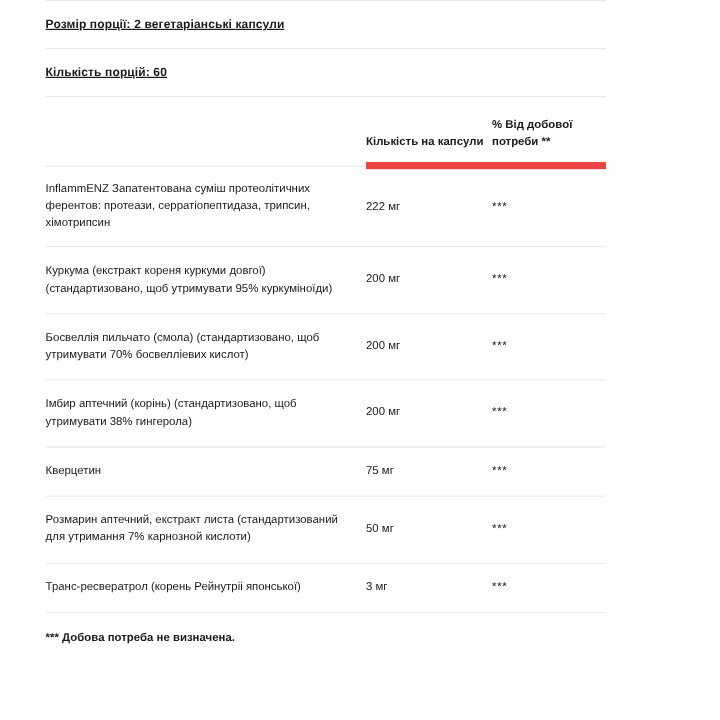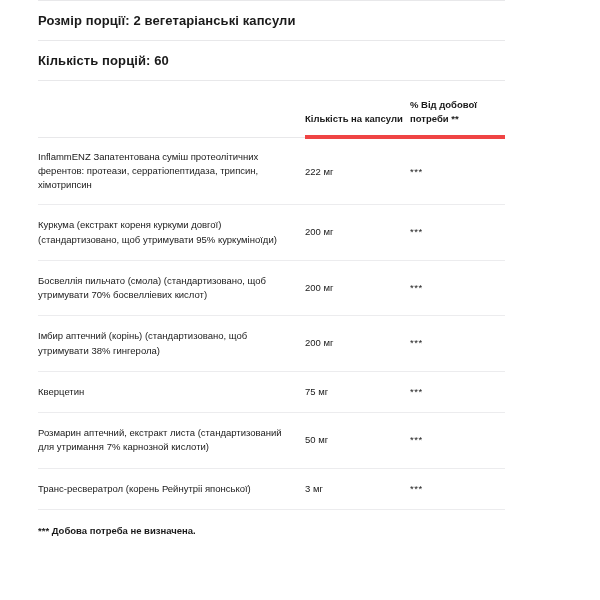--- a/index.html
+++ b/index.html
@@ -27,25 +27,26 @@
     width: 100%;
   }
 
   
   .info-row {
     display: flex;
     align-items: center;
     height: 39px;
   }
   .info-row .label {
-    font-size: 13px;
+    font-size: 10px;
     font-weight: bold;
     letter-spacing: 0.1px;
     color: #1a1a1a;
     line-height: 1.35;
+    text-decoration: underline;
   }
 
   
   .tbl {
     width: 100%;
     border-collapse: collapse;
     table-layout: fixed;
   }
   .tbl col.c-name  { width: 267px; }
   .tbl col.c-amt   { width: 105px; }
@@ -53,21 +54,21 @@
 
   .tbl th {
     text-align: left;
     vertical-align: bottom;
     font-size: 9.5px;
     font-weight: bold;
     color: #1a1a1a;
     padding: 0 0 9px 0;
     line-height: 1.45;
     height: 45px;
-    border-bottom: 4px solid #ef4444;
+    border-bottom: 6px solid #ef4444;
   }
   .tbl th.h-name { border-bottom: 1px solid #e8e8ea; }
 
   .tbl td {
     vertical-align: middle;
     font-size: 9.5px;
     font-weight: normal;
     color: #1a1a1a;
     line-height: 1.5;
     padding: 13px 8px 13px 0;

